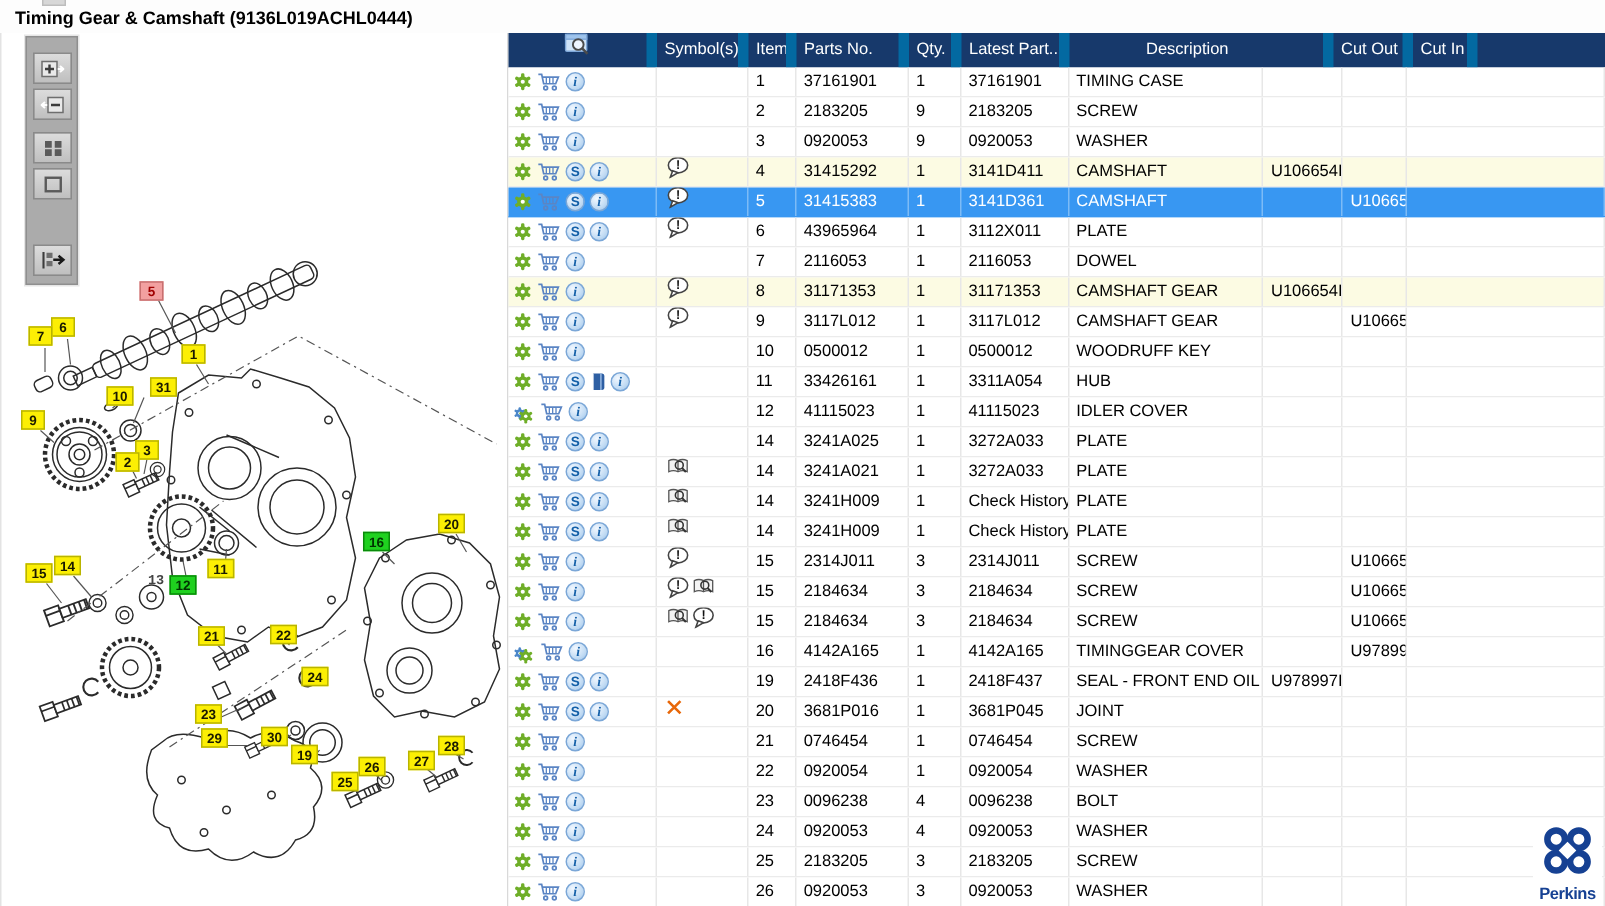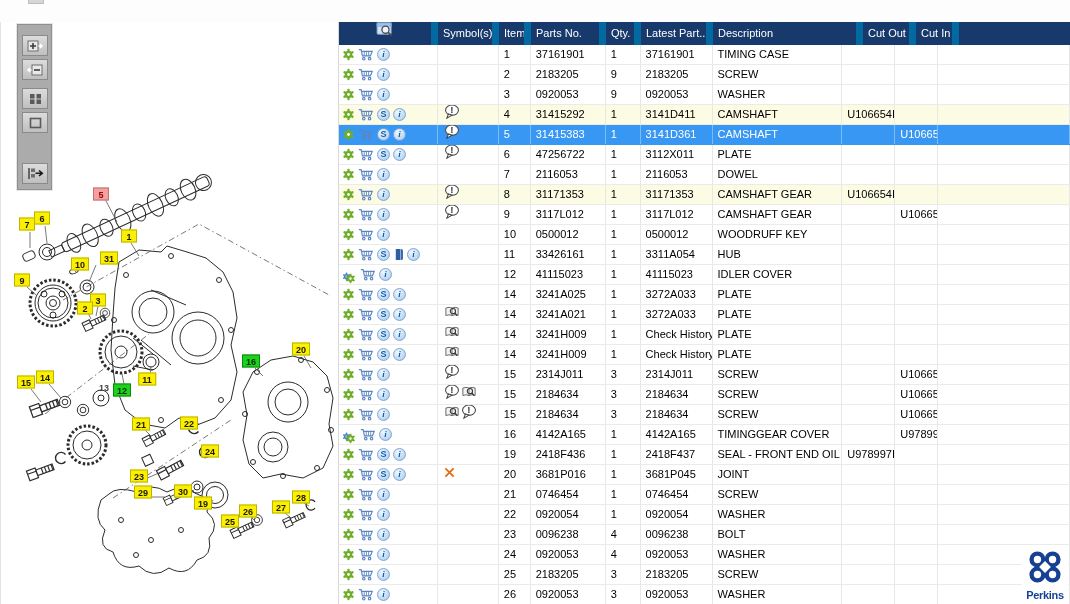--- a/index.html
+++ b/index.html
@@ -59,20 +59,21 @@
   #brand { position:absolute; left:1022px; top:550px; width:46px; height:50px; background:#fff; text-align:center; }
   #brand-name { font-size:11px; font-weight:bold; color:#164193; letter-spacing:-0.3px; margin-top:1px; }
 </style>
 </head>
 <body>
 
 <div id="app">
 
   <div id="titlebar">
     <div id="top-notch"></div>
+    <span id="page-title">Timing Gear &amp; Camshaft (9136L019ACHL0444)</span>
   </div>
 
   <div id="diagram-panel">
 
     <svg id="diagram-svg" width="338" height="582" viewBox="0 22 338 582">
       <defs>
         <g id="bolt" stroke="#2b2b2b" fill="#fff" stroke-width="1">
           <rect x="-10" y="-4.5" width="8" height="9"></rect>
           <line x1="-10" y1="-1.5" x2="-2" y2="-1.5"></line>
           <rect x="-2" y="-2.6" width="15" height="5.2"></rect>
@@ -285,21 +286,21 @@
         <div class="callout" style="left: 108px; top: 236px;">31</div>
         <div class="callout" style="left: 79px; top: 242px;">10</div>
         <div class="callout" style="left: 21px; top: 258px;">9</div>
         <div class="callout" style="left: 97px; top: 278px;">3</div>
         <div class="callout" style="left: 84px; top: 286px;">2</div>
         <div class="callout" style="left: 300px; top: 327px;">20</div>
         <div class="callout green" style="left: 250px; top: 339px;">16</div>
         <div class="callout" style="left: 44px; top: 355px;">14</div>
         <div class="callout" style="left: 146px; top: 357px;">11</div>
         <div class="callout" style="left: 25px; top: 360px;">15</div>
-        <div class="callout plain" style="left: 103px; top: 365px;">13</div>
+        <div class="callout plain" style="left: 103px; top: 365px; font-family: Liberation Mono, monospace;">13</div>
         <div class="callout green" style="left: 121px; top: 368px;">12</div>
         <div class="callout" style="left: 188px; top: 401px;">22</div>
         <div class="callout" style="left: 140px; top: 402px;">21</div>
         <div class="callout" style="left: 209px; top: 429px;">24</div>
         <div class="callout" style="left: 138px; top: 454px;">23</div>
         <div class="callout" style="left: 182px; top: 469px;">30</div>
         <div class="callout" style="left: 142px; top: 470px;">29</div>
         <div class="callout" style="left: 300px; top: 475px;">28</div>
         <div class="callout" style="left: 202px; top: 481px;">19</div>
         <div class="callout" style="left: 280px; top: 485px;">27</div>
@@ -316,21 +317,21 @@
               <rect x="1" y="1" width="15" height="3.4" fill="#9fc4ec" stroke="#7fa8d9"></rect>
               <circle cx="10" cy="8.2" r="3.8" fill="#eef5ff" stroke="#4b4b4b" stroke-width="1.4"></circle>
               <path d="M12.8 11 L16.6 14.8" stroke="#4b4b4b" stroke-width="1.8"></path>
             </svg></span>
         </div>
         <div class="th" style="width: 61px;">Symbol(s)</div>
         <div class="th" style="width: 32px;">Item</div>
         <div class="th" style="width: 75px;">Parts No.</div>
         <div class="th" style="width: 35px;">Qty.</div>
         <div class="th" style="width: 72px;">Latest Part...</div>
-        <div class="th" style="width: 150px;">Description</div>
+        <div class="th" style="width: 130px; margin-left: 46px;">Description</div>
         <div class="th" style="width: 53px;">Cut Out</div>
         <div class="th" style="width: 43px;">Cut In</div>
       </div>
     <div id="tbody">
         <div class="tr">
           <div class="td actions" style="width: 99px;">
             <span class="icon-btn">
               <svg width="13" height="13" viewBox="0 0 16 16">
                 <g fill="#6fae28">
                   <rect x="6.6" y="1" width="2.8" height="14" rx="1.2"></rect>
@@ -550,21 +551,21 @@
             </span>
           </div>
           <div class="td symbols" style="width: 61px;">
             <span><svg width="16" height="15" viewBox="0 0 18 17">
                 <ellipse cx="9" cy="7" rx="7.3" ry="5.8" fill="#fff" stroke="#444" stroke-width="1.2"></ellipse>
                 <path d="M5 11.2 L3.2 16 L9 12.6 Z" fill="#fff" stroke="#444" stroke-width="1.2"></path>
                 <text x="9" y="10" font-size="9.5" font-weight="bold" text-anchor="middle" fill="#111">!</text>
               </svg></span>
           </div>
           <div class="td" style="width: 32px;">6</div>
-          <div class="td" style="width: 75px;">47256722</div>
+          <div class="td" style="width: 75px;">43965964</div>
           <div class="td" style="width: 35px;">1</div>
           <div class="td" style="width: 72px;">3112X011</div>
           <div class="td" style="width: 130px;">PLATE</div>
           <div class="td" style="width: 53px;"></div>
           <div class="td" style="width: 43px;"></div>
           <div class="td" style="width: 132px;"></div>
         </div>
         <div class="tr">
           <div class="td actions" style="width: 99px;">
             <span class="icon-btn">

